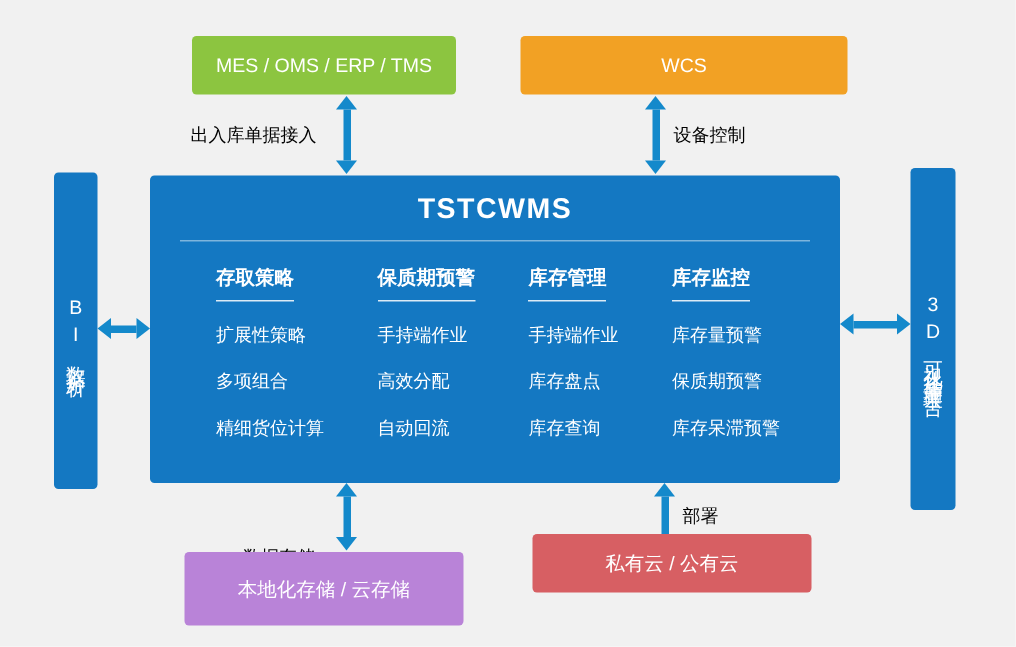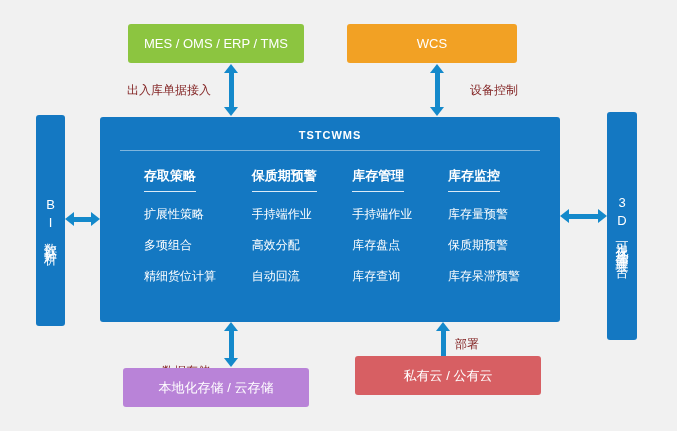--- a/index.html
+++ b/index.html
@@ -4,28 +4,28 @@
 <style>
   * { margin:0; padding:0; box-sizing:border-box; }
   html,body { width:677px; height:431px; }
   body { font-family:"Liberation Sans","DejaVu Sans",sans-serif; }
   .canvas { position:relative; width:677px; height:431px; background:#f1f1f1; overflow:hidden; }
 
   
   .box { position:absolute; display:flex; align-items:center; justify-content:center;
          color:#fff; font-size:13px; border-radius:3px; text-align:center; }
   .box.green  { left:128px; top:24px; width:176px; height:39px; background:#8cc540; }
-  .box.orange { left:347px; top:24px; width:170px; height:39px; background:#f2a124; }
-  .box.purple { left:123px; top:368px; width:186px; height:39px; background:#b983d8; }
+  .box.orange { left:347px; top:24px; width:218px; height:39px; background:#f2a124; }
+  .box.purple { left:123px; top:368px; width:186px; height:49px; background:#b983d8; }
   .box.red    { left:355px; top:356px; width:186px; height:39px; background:#d75f63; }
 
   
-  .arrow-label { position:absolute; font-size:12px; color:#7f1d1d; white-space:nowrap; }
+  .arrow-label { position:absolute; font-size:12px; color:#000000; white-space:nowrap; }
   .lbl-topleft  { left:127px; top:82px; }
-  .lbl-topright { left:449px; top:82px;margin-left:21px; }
+  .lbl-topright { left:449px; top:82px; }
   .lbl-botleft  { left:162px; top:336px;margin-top:27px; }
   .lbl-botright { left:455px; top:336px; }
 
   
   .varrow { position:absolute; width:14px; display:flex; flex-direction:column; align-items:center; }
   .varrow .shaft { width:5px; flex:1; background:#1489cb; }
   .varrow .h { width:0; height:0; border-left:7px solid transparent; border-right:7px solid transparent; }
   .varrow .h.up   { border-bottom:9px solid #1489cb; }
   .varrow .h.down { border-top:9px solid #1489cb; }
   .a-topleft  { left:224px; top:64px;  height:52px; }
@@ -38,21 +38,21 @@
   .harrow .shaft { height:5px; flex:1; background:#1489cb; }
   .harrow .h { width:0; height:0; border-top:7px solid transparent; border-bottom:7px solid transparent; }
   .harrow .h.left  { border-right:9px solid #1489cb; }
   .harrow .h.right { border-left:9px solid #1489cb; }
   .a-left  { left:65px;  top:212px; width:35px; }
   .a-right { left:560px; top:209px; width:47px; }
 
   
   .main-box { position:absolute; left:100px; top:117px; width:460px; height:205px;
               background:#1478c2; border-radius:3px; color:#fff; }
-  .main-title { text-align:center; padding-top:12px; font-size:11px; font-weight:bold; letter-spacing:1px; }
+  .main-title { text-align:center; padding-top:12px; font-size:19px; font-weight:bold; letter-spacing:1px; }
   .main-divider { margin:9px 20px 0 20px; border-bottom:1px solid rgba(255,255,255,0.45); }
   .columns { display:flex; justify-content:space-between; padding:15px 40px 0 44px; }
   .col-header { display:inline-block; font-size:13px; font-weight:bold;
                 padding-bottom:6px; border-bottom:1px solid rgba(255,255,255,0.85); white-space:nowrap; }
   .col-item { margin-top:14px; font-size:12px; white-space:nowrap; }
 
   
   .side-box { position:absolute; background:#1478c2; border-radius:3px; color:#fff;
               display:flex; align-items:center; justify-content:center; }
   .side-box.left  { left:36px;  top:115px; width:29px; height:211px; }

